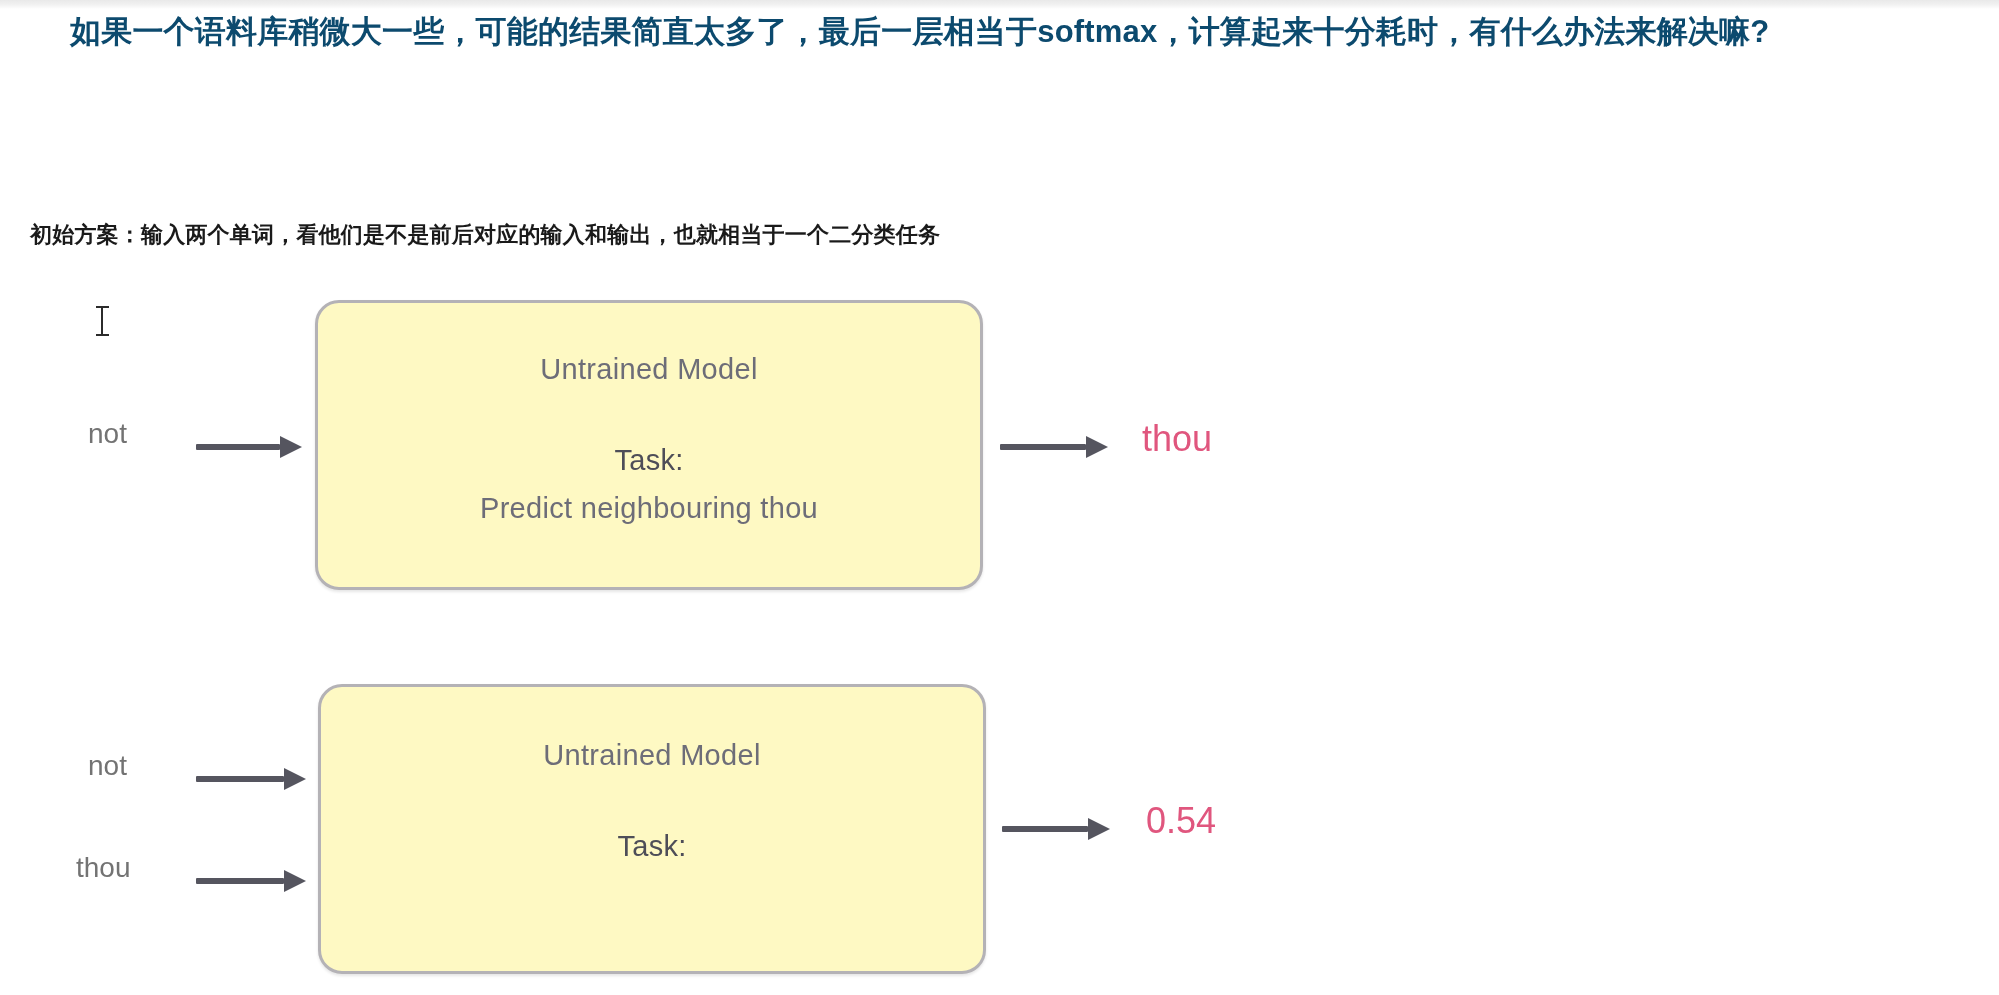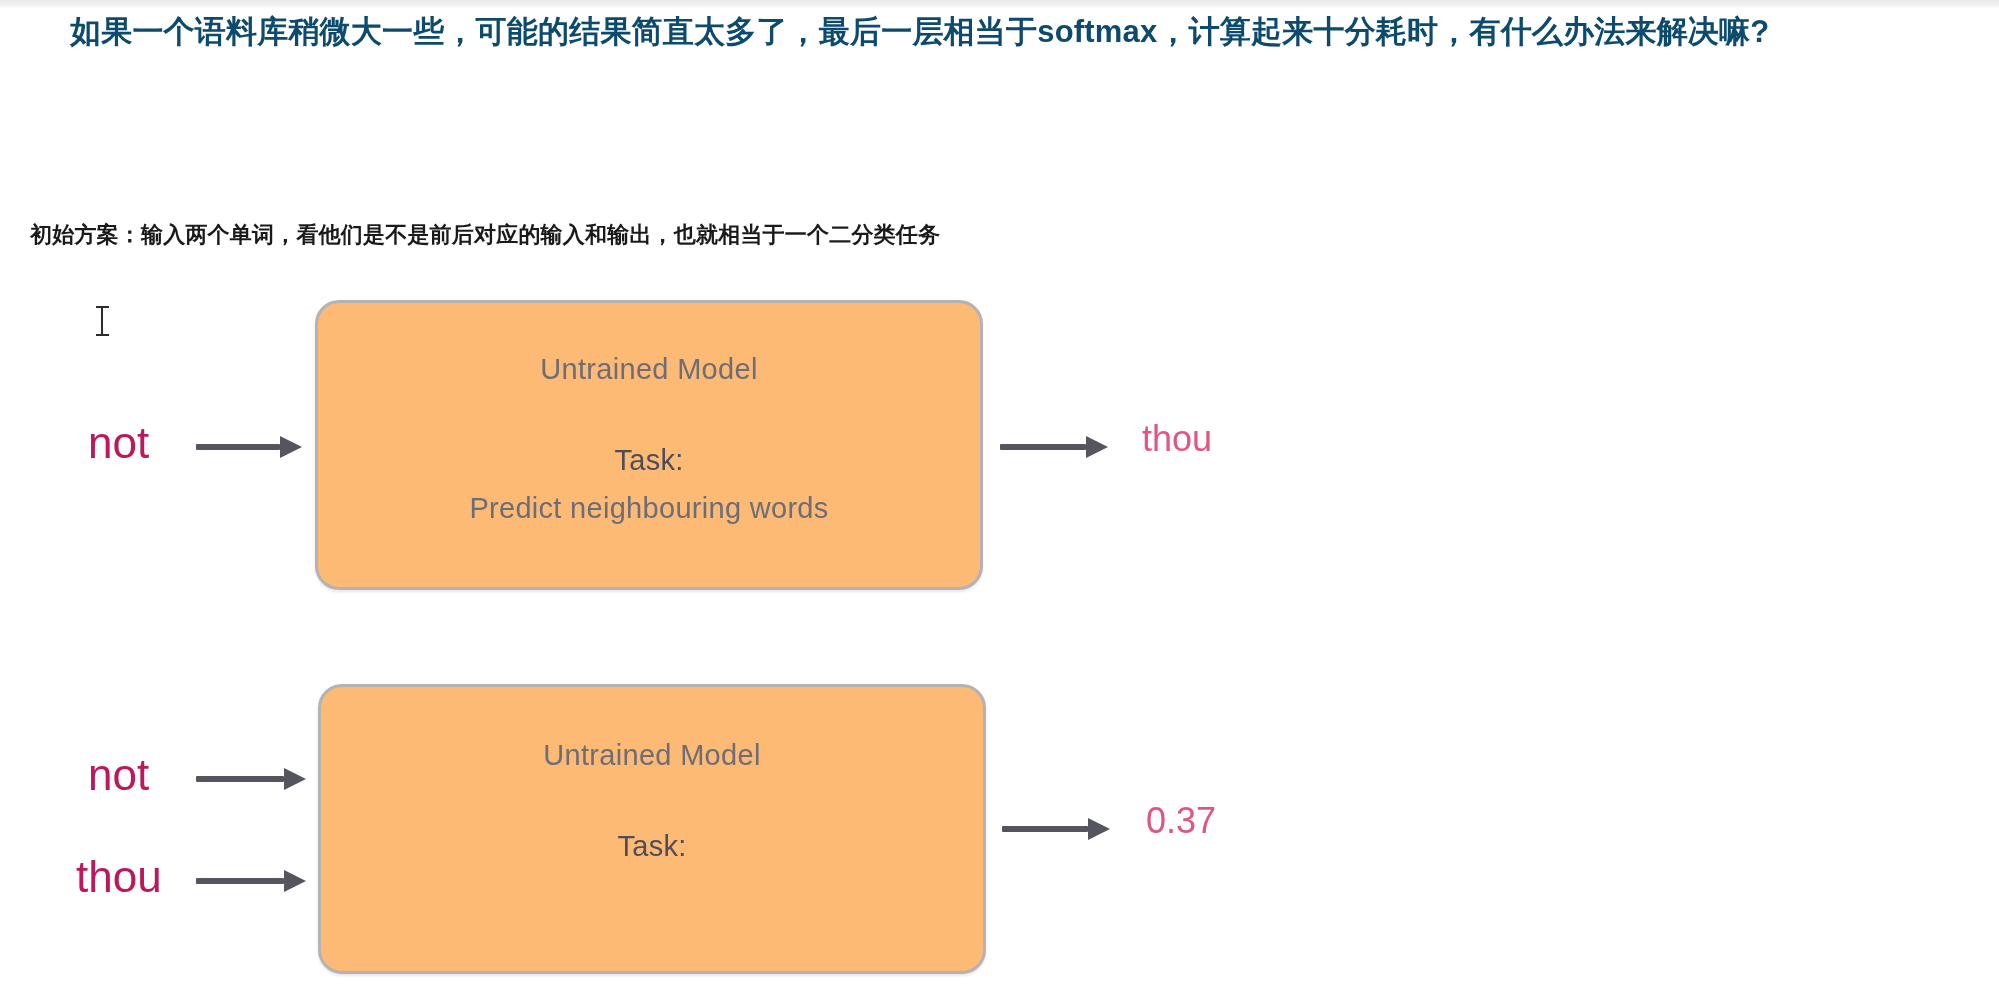--- a/index.html
+++ b/index.html
@@ -75,21 +75,21 @@
   .caret .cap-top { top: 0; }
   .caret .cap-bottom { bottom: 0; }
 
   
   .diagram {
     position: absolute;
   }
 
   .model-box {
     position: absolute;
-    background: #fdba74;
+    background: #fef9c3;
     border: 3px solid #b4b2b6;
     border-radius: 24px;
     box-sizing: border-box;
     box-shadow: 0 2px 3px rgba(0,0,0,0.10);
   }
 
   .box-inner {
     position: absolute;
     left: 0; right: 0;
     text-align: center;
@@ -108,22 +108,22 @@
   }
   .task-text {
     font-size: 29px;
     color: #6d6d78;
     letter-spacing: 0.3px;
   }
 
   
   .token {
     position: absolute;
-    font-size: 44px;
-    color: #be185d;
+    font-size: 28px;
+    color: #737373;
     white-space: nowrap;
   }
   .output-token {
     position: absolute;
     font-size: 36px;
     color: #e0567e;
     white-space: nowrap;
   }
 
   
@@ -173,21 +173,21 @@
   </div>
 
   <div class="model-box" style="left:315px; top:300px; width:668px; height:290px;">
     <div class="box-inner" style="top:50px;">
       <div class="model-title">Untrained Model</div>
     </div>
     <div class="box-inner" style="top:141px;">
       <div class="task-label">Task:</div>
     </div>
     <div class="box-inner" style="top:189px;">
-      <div class="task-text">Predict neighbouring words</div>
+      <div class="task-text">Predict neighbouring thou</div>
     </div>
   </div>
 
   <div class="arrow" style="left:1000px; top:436px; width:110px;">
     <div class="shaft" style="width:86px;"></div>
     <div class="head" style="left:86px;"></div>
   </div>
 
   <div class="output-token" style="left:1142px; top:418px;">thou</div>
 </div>
@@ -215,14 +215,14 @@
     <div class="box-inner" style="top:143px;">
       <div class="task-label">Task:</div>
     </div>
   </div>
 
   <div class="arrow" style="left:1002px; top:818px; width:110px;">
     <div class="shaft" style="width:86px;"></div>
     <div class="head" style="left:86px;"></div>
   </div>
 
-  <div class="output-token" style="left:1146px; top:800px;">0.37</div>
+  <div class="output-token" style="left:1146px; top:800px;">0.54</div>
 </div>
 
 </body></html>

